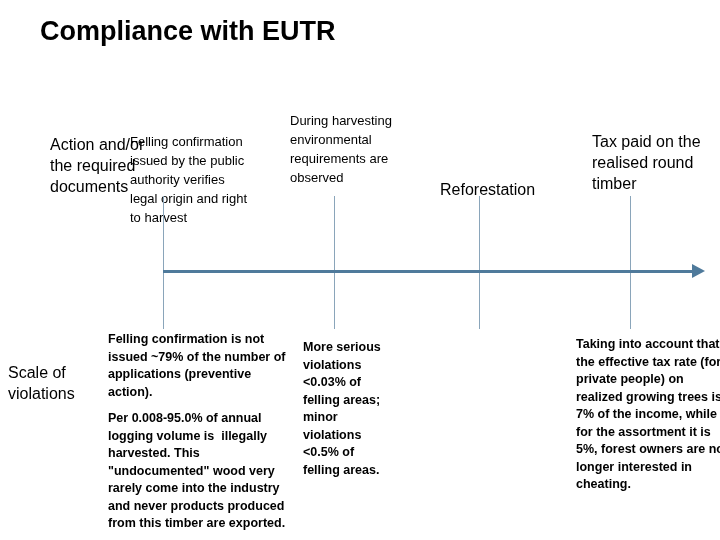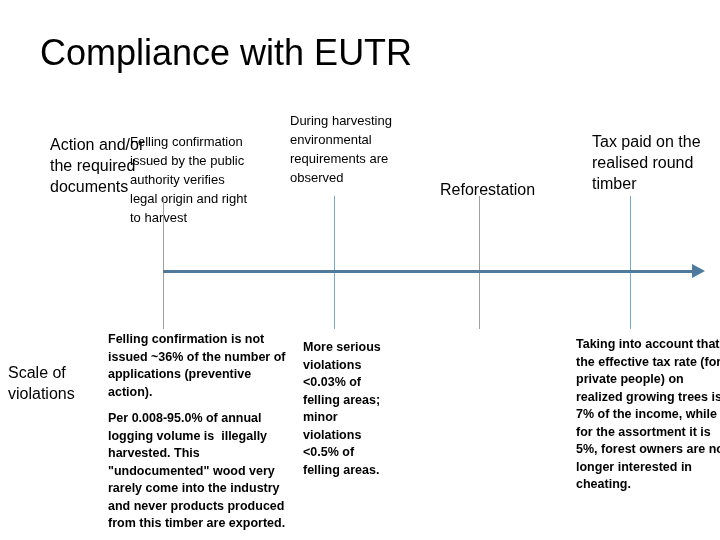--- a/index.html
+++ b/index.html
@@ -4,21 +4,21 @@
 <style>
   html,body{margin:0;padding:0;}
   .slide{
     position:relative;width:720px;height:540px;overflow:hidden;
     background:var(--background,#ffffff);
     color:var(--text,#000000);
     font-family:"Liberation Sans",sans-serif;
   }
   .pre{white-space:pre-wrap;}
   .abs{position:absolute;}
-  .title{left:40px;top:32px;font-size:36px;font-weight:400;}
+  .title{left:40px;top:16px;font-size:27px;font-weight:700;}
   .hdr{font-size:16px;line-height:21px;font-weight:400;}
   .topbody{font-size:13px;line-height:19px;font-weight:400;}
   .btm{font-size:12.5px;line-height:17.5px;font-weight:700;}
 
   .actions-label{left:8px;top:134px;width:118px;margin-left:42px;}
   .stage1-action{left:130px;top:96px;width:155px;margin-top:36px;}
   .stage2-action{left:290px;top:111px;width:135px;}
   .stage3-action{left:440px;top:160px;width:125px;margin-top:19px;}
   .stage4-action{left:556px;top:131px;width:135px;margin-left:36px;}
 
@@ -65,21 +65,21 @@
     <div class="abs vline v2"></div>
     <div class="abs vline v3"></div>
     <div class="abs vline v4"></div>
     <div class="abs hline"></div>
     <div class="abs arrowhead"></div>
   </div>
 
   <div class="abs pre hdr violations-label">Scale of
 violations</div>
   <div class="abs pre btm stage1-violation">Felling confirmation is not
-issued ~36% of the number of
+issued ~79% of the number of
 applications (preventive
 action).</div>
   <div class="abs pre btm stage1-violation2">Per 0.008-95.0% of annual
 logging volume is  illegally
 harvested. This
 "undocumented" wood very
 rarely come into the industry
 and never products produced
 from this timber are exported.</div>
   <div class="abs pre btm stage2-violation">More serious

